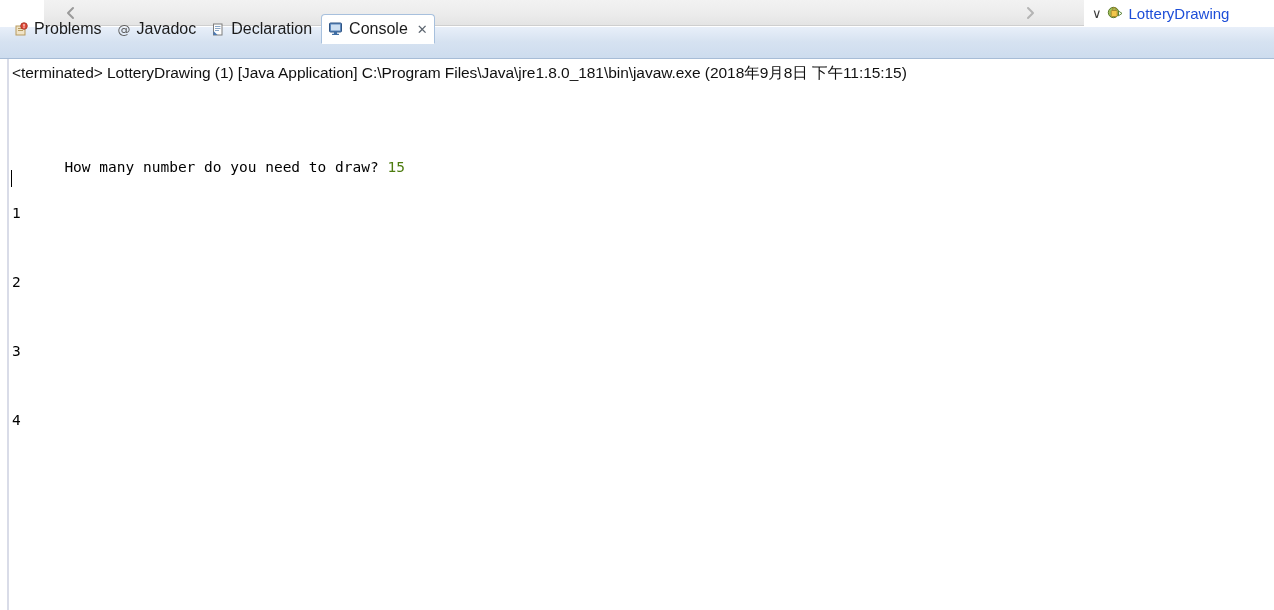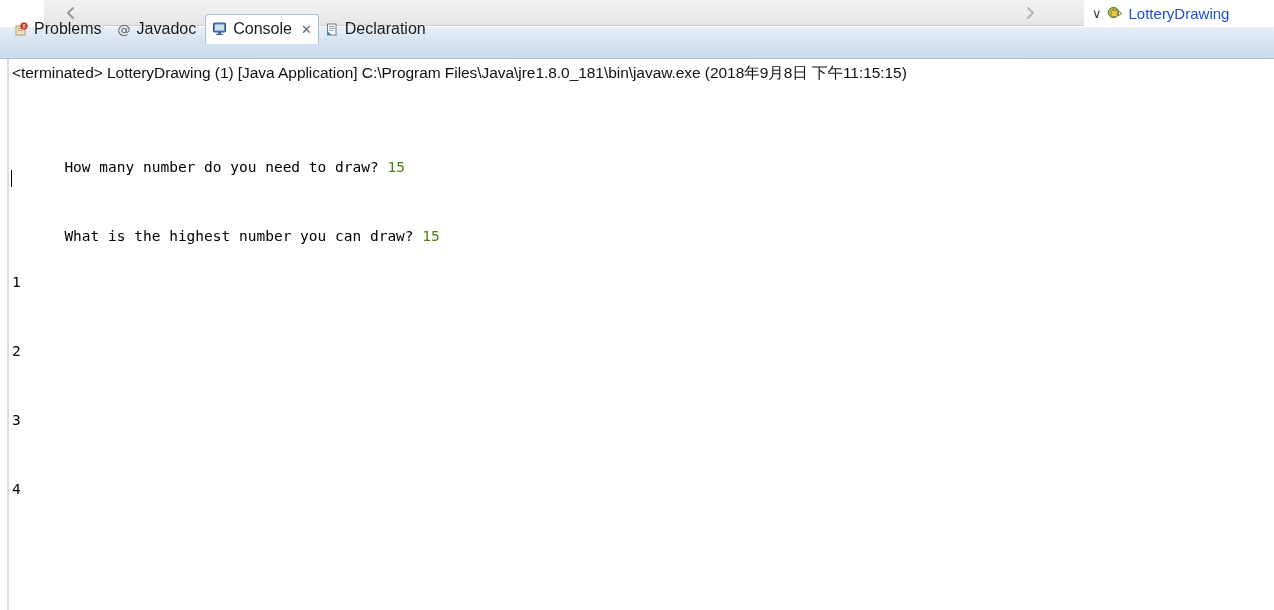--- a/index.html
+++ b/index.html
@@ -251,46 +251,46 @@
         </svg>
       </span>
       <span>Problems</span>
     </div>
 
     <div class="tab">
       <span class="ico ico-at">@</span>
       <span>Javadoc</span>
     </div>
 
+    <div class="tab">
+      <span class="ico ico-decl">
+        <svg width="15" height="15" viewBox="0 0 15 15" aria-hidden="true">
+          <rect x="2.5" y="2" width="8.5" height="11" fill="#fdfdfd" stroke="#7d7d7d" stroke-width="1"></rect>
+          <rect x="4" y="4" width="5.5" height="1" fill="#8aa7c8"></rect>
+          <rect x="4" y="6" width="5.5" height="1" fill="#8aa7c8"></rect>
+          <rect x="4" y="8" width="4" height="1" fill="#8aa7c8"></rect>
+          <path d="M2.5 9 l4 4 h-4 z" fill="#4a7ab5"></path>
+        </svg>
+      </span>
+      <span>Declaration</span>
+    </div>
+
     <div class="tab active">
       <span class="ico ico-console">
         <svg width="16" height="14" viewBox="0 0 16 14" aria-hidden="true">
           <rect x="1.5" y="1" width="12" height="9" rx="1" fill="#5b87bd" stroke="#2f5484" stroke-width="1"></rect>
           <rect x="3" y="2.5" width="9" height="6" fill="#cddff2"></rect>
           <rect x="6" y="10" width="3" height="2" fill="#3f6da3"></rect>
           <rect x="4" y="11.8" width="7" height="1.3" rx="0.5" fill="#3f6da3"></rect>
         </svg>
       </span>
       <span>Console</span>
       <span class="tab-close">✕</span>
     </div>
 
-    <div class="tab">
-      <span class="ico ico-decl">
-        <svg width="15" height="15" viewBox="0 0 15 15" aria-hidden="true">
-          <rect x="2.5" y="2" width="8.5" height="11" fill="#fdfdfd" stroke="#7d7d7d" stroke-width="1"></rect>
-          <rect x="4" y="4" width="5.5" height="1" fill="#8aa7c8"></rect>
-          <rect x="4" y="6" width="5.5" height="1" fill="#8aa7c8"></rect>
-          <rect x="4" y="8" width="4" height="1" fill="#8aa7c8"></rect>
-          <path d="M2.5 9 l4 4 h-4 z" fill="#4a7ab5"></path>
-        </svg>
-      </span>
-      <span>Declaration</span>
-    </div>
-
   </div>
 
   <div class="viewtoolbar">
 
     <div class="tb-btn">
       <svg width="16" height="16" viewBox="0 0 16 16" aria-hidden="true">
         <rect x="3" y="3.5" width="10" height="9" fill="#b9b9b9" stroke="#6f6f6f" stroke-width="1"></rect>
         <rect x="4.5" y="5" width="7" height="6" fill="#8c8c8c"></rect>
       </svg>
     </div>
@@ -364,23 +364,20 @@
 
 <div class="console">
   <div class="console-left-rail"></div>
 
   <div class="console-head">&lt;terminated&gt; LotteryDrawing (1) [Java Application] C:\Program Files\Java\jre1.8.0_181\bin\javaw.exe (2018年9月8日 下午11:15:15)</div>
 
   <div class="console-out">
     <div class="line">
       <span>How many number do you need to draw? </span><span class="inp">15</span>
     </div>
-    <div class="line">
-      <span>What is the highest number you can draw? </span><span class="inp">15</span>
-    </div>
     <div class="line"><span>1</span></div>
     <div class="line"><span>2</span></div>
     <div class="line"><span>3</span></div>
     <div class="line"><span>4</span></div>
     
     
     
     
     
     

